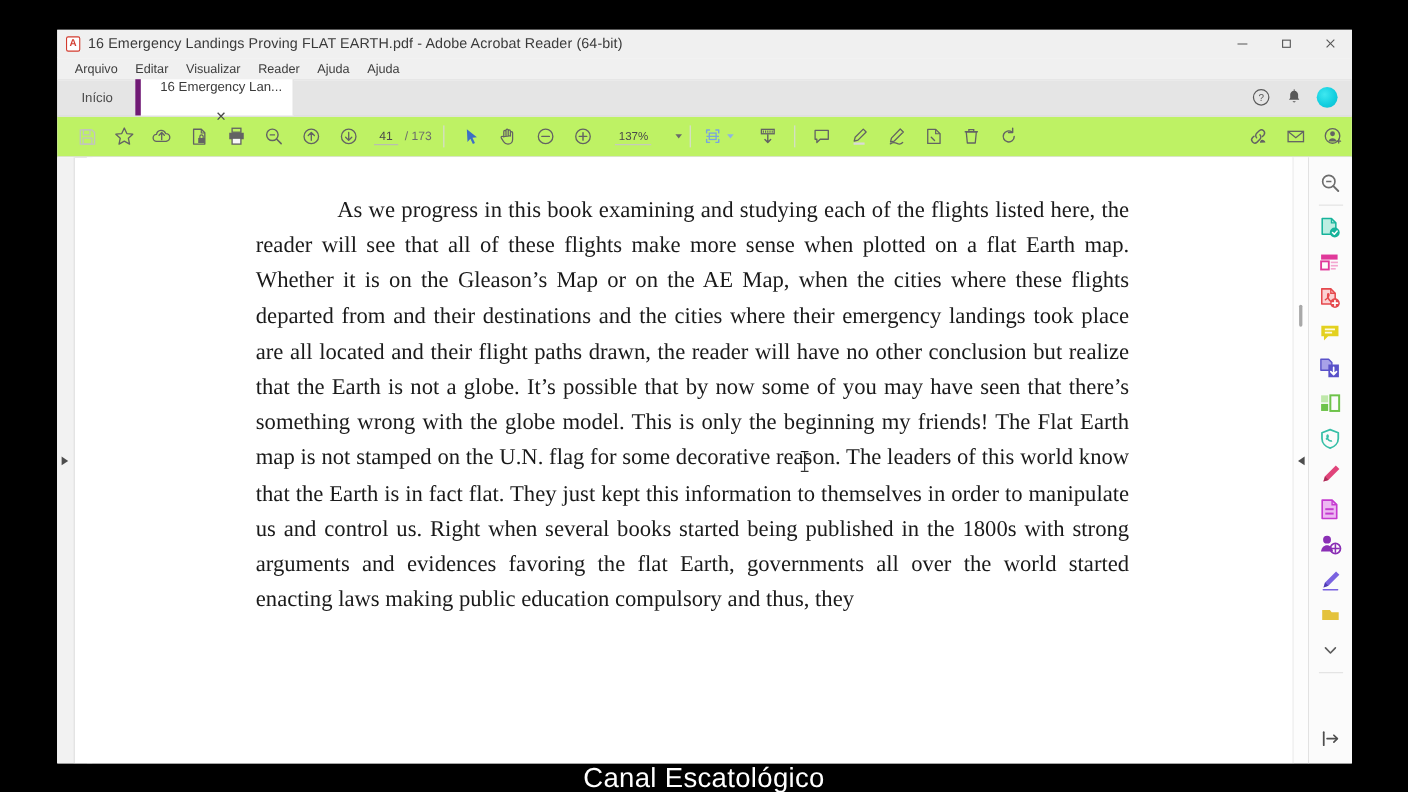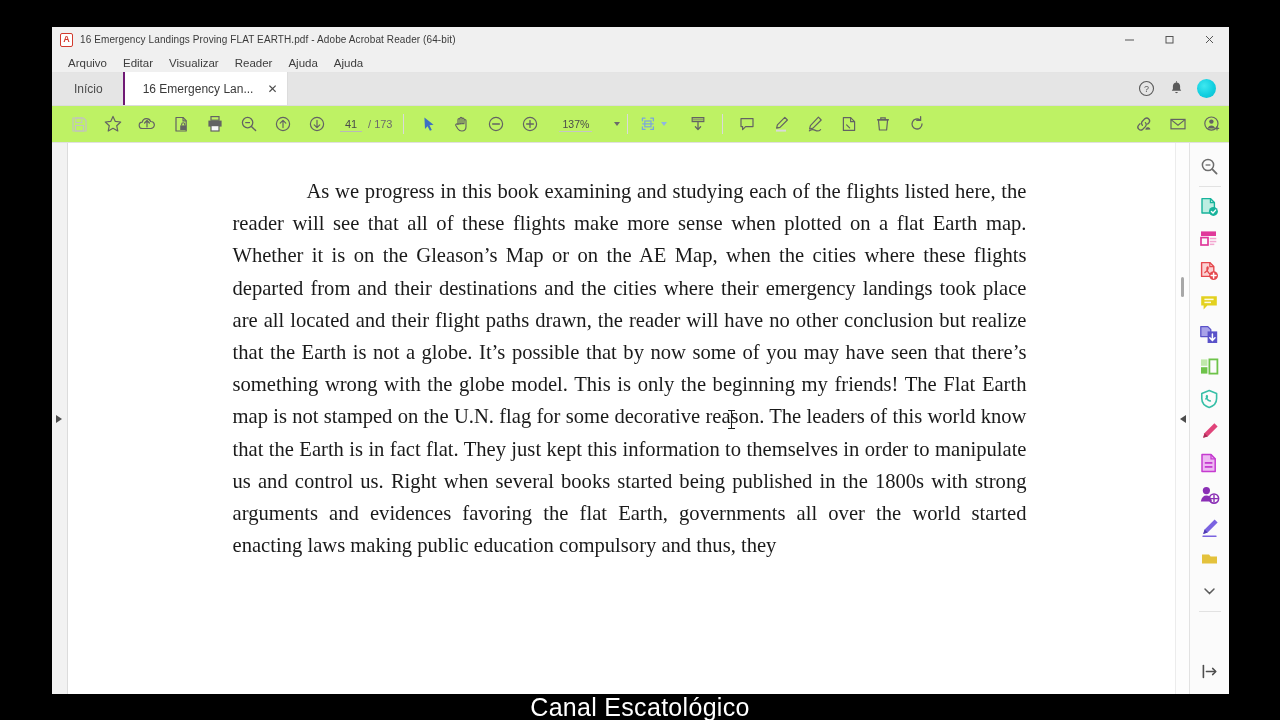--- a/index.html
+++ b/index.html
@@ -29,21 +29,21 @@
     flex: 0 0 auto;
   }
   .app-icon {
     width: 13px; height: 14px; margin-left: 8px; margin-right: 7px;
     background: #ffffff; border: 1px solid #d23b2e; border-radius: 2px;
     color: #d23b2e; font-size: 9px; font-weight: bold;
     display: flex; align-items: center; justify-content: center;
     line-height: 1;
   }
   .title-text {
-    font-size: 10px; color: #3a3a3a; letter-spacing: .1px;
+    font-size: 13px; color: #3a3a3a; letter-spacing: .1px;
     white-space: nowrap;
   }
   .win-ctrls { margin-left: auto; display: flex; height: 26px; }
   .win-btn {
     width: 40px; height: 26px; display: flex; align-items: center; justify-content: center;
     color: #555; font-size: 12px; line-height: 1;
   }
   .win-btn svg { display: block; }
 
   
@@ -68,22 +68,23 @@
     text-align: right;
   }
   .tab {
     height: 33px; display: flex; align-items: center;
     padding: 0 22px; font-size: 12px; color: #4c4c4c; white-space: nowrap;
   }
   .tab.home { padding: 0 20px 0 22px; }
   .tab.doc {
     background: #ffffff; color: #3a3a3a;
     padding: 0 10px 0 18px; gap: 14px;
-    border-left: 2px solid #701a75; border-right: 1px solid #dcdcdc;
+    border-left: 5px solid #701a75; border-right: 1px solid #dcdcdc;
     height: 33px;
+    flex-direction: column;
   }
   .tab-close { font-size: 12px; color: #4a4a4a; line-height: 1; }
   .tab-right { margin-left: auto; display: flex; align-items: center; gap: 4px; padding-right: 10px; height: 33px; }
   .tr-icon { width: 26px; height: 26px; display: flex; align-items: center; justify-content: center; color: #5a5a5a; }
   .avatar {
     width: 19px; height: 19px; border-radius: 50%;
     background: radial-gradient(circle at 38% 36%, #3fe8f0 0%, #12cfe0 55%, #0bb9cc 100%);
   }
 
   

